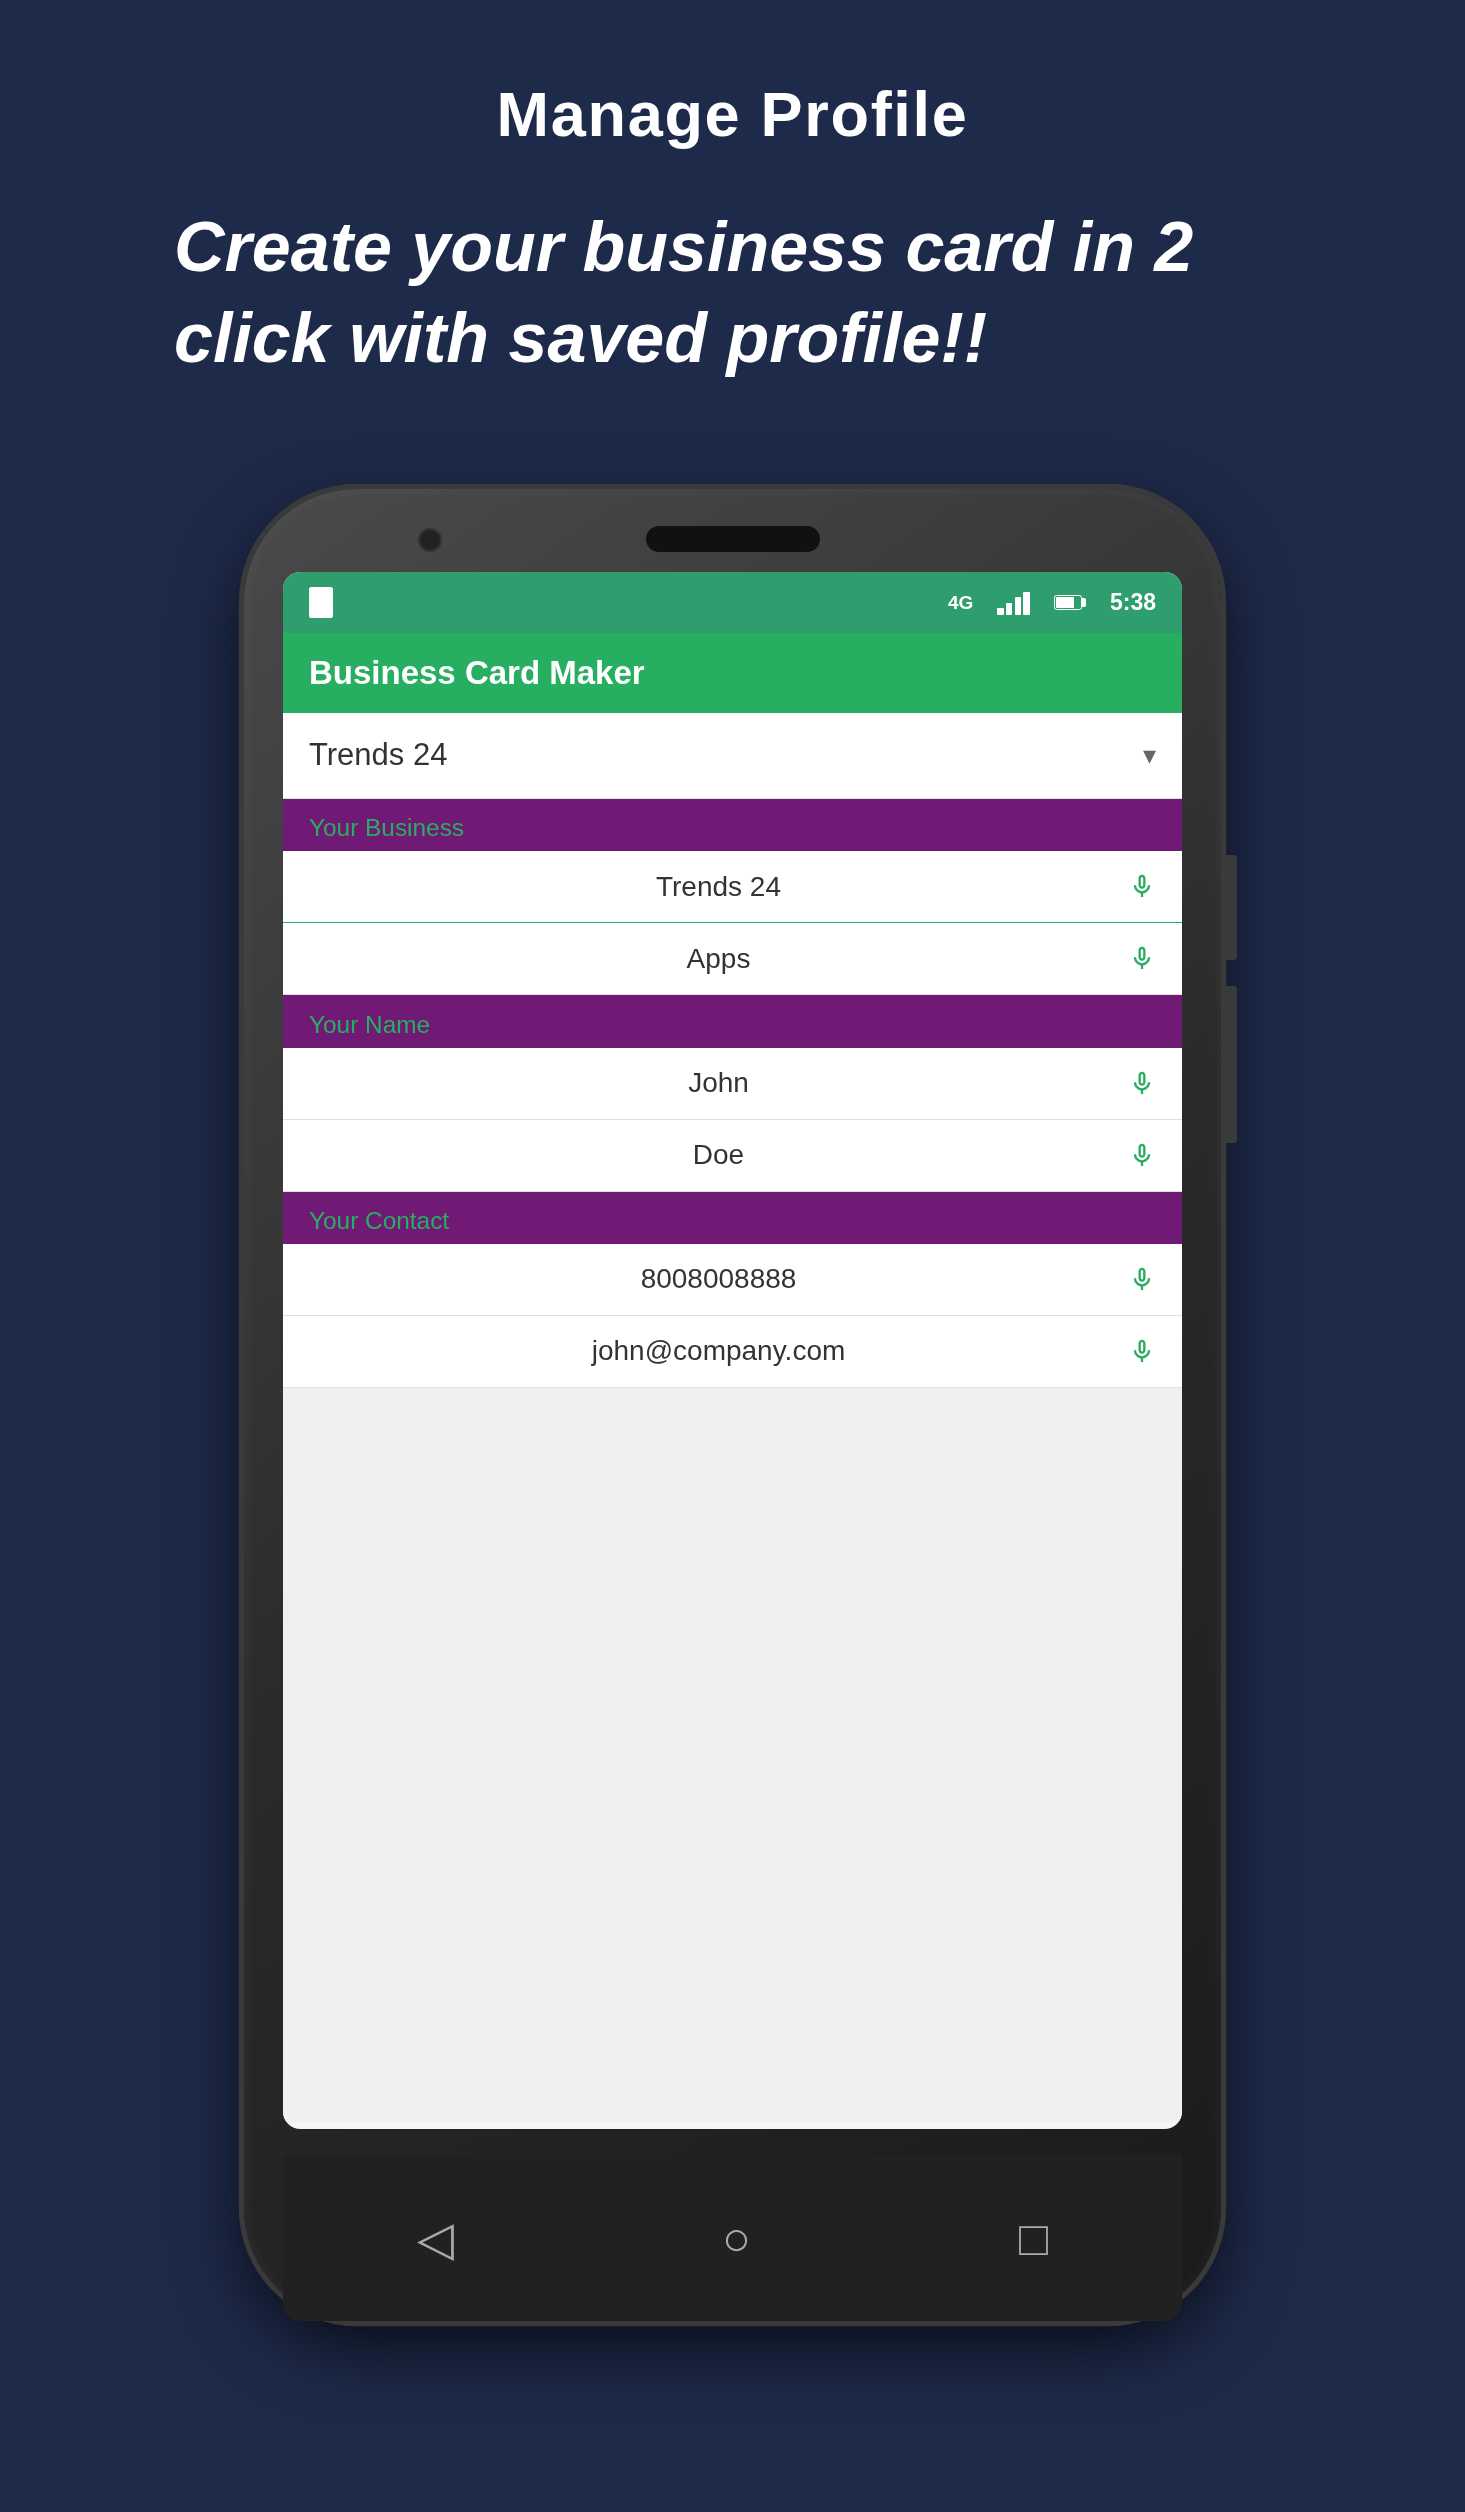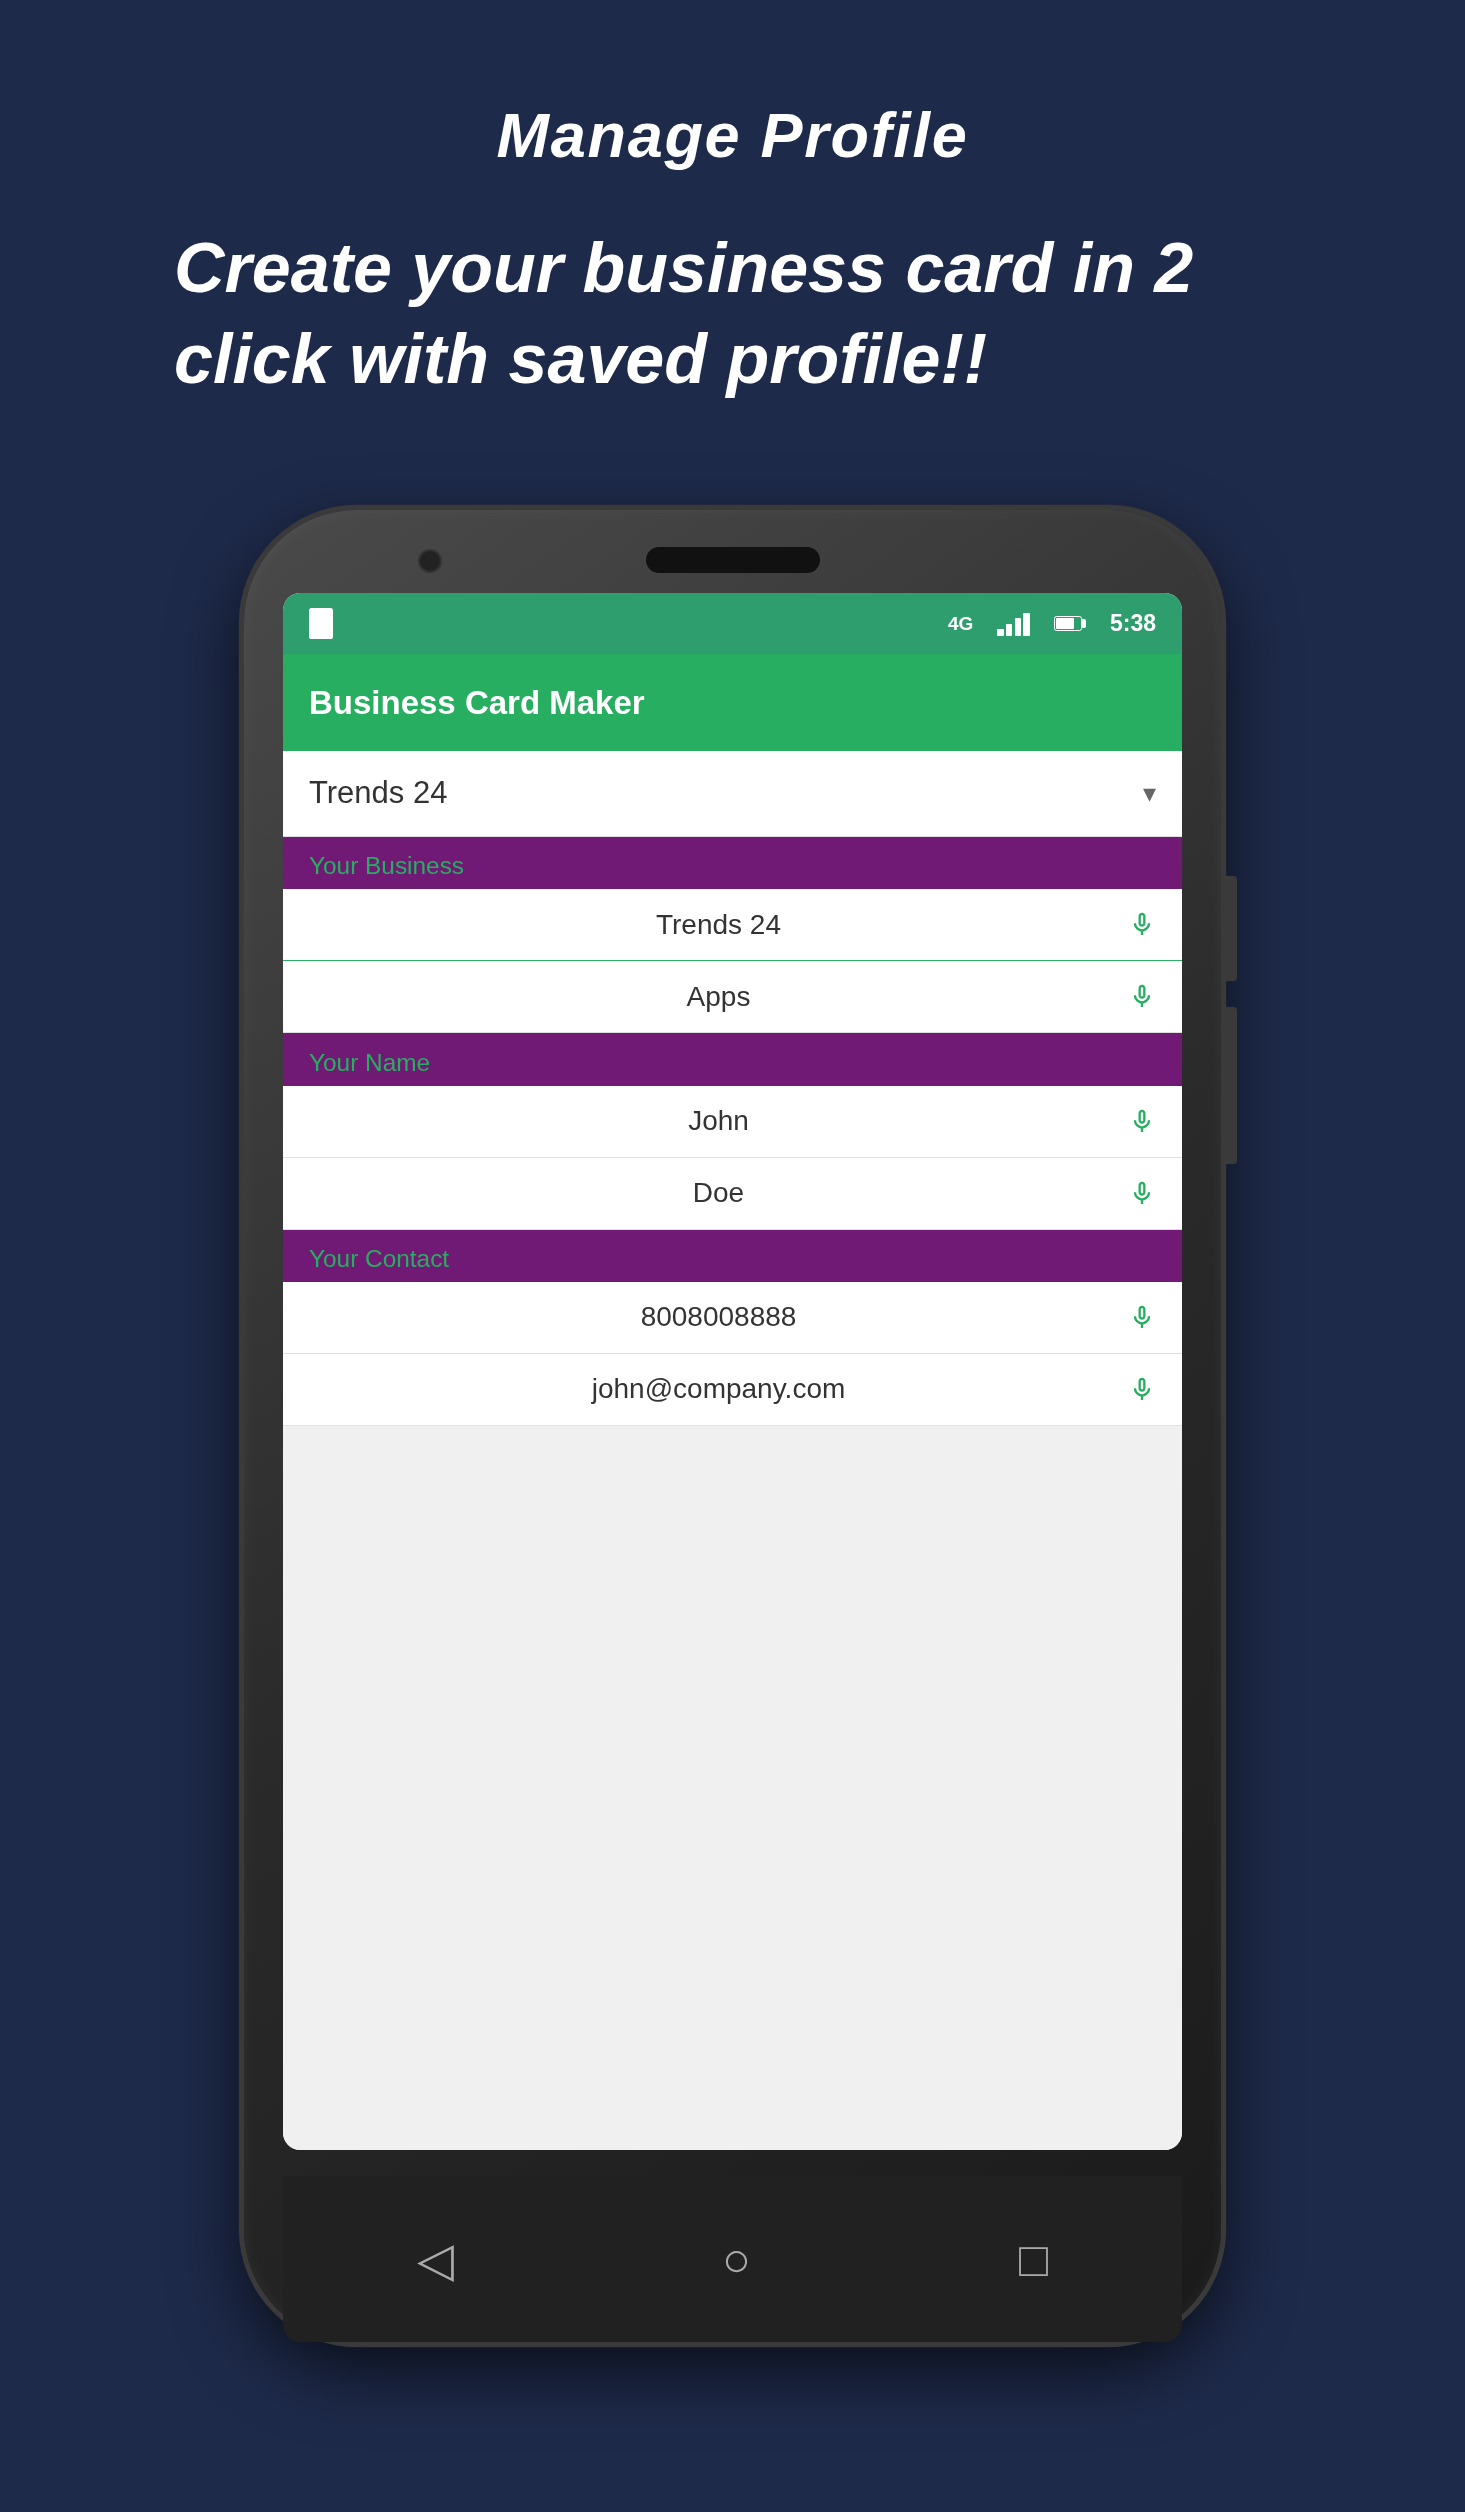--- a/index.html
+++ b/index.html
@@ -11,23 +11,22 @@
       display: flex;
       flex-direction: column;
       align-items: center;
       font-family: Arial, sans-serif;
       overflow: hidden;
     }
 
     .page-title {
       color: white;
       font-size: 63px;
-      font-style: italic;
       font-weight: bold;
-      margin-top: 99px;
+      margin-top: 78px;
       font-family: 'Comic Sans MS', cursive, sans-serif;
       letter-spacing: 1.7px;
     }
 
     .page-subtitle {
       color: white;
       font-size: 70px;
       font-style: italic;
       font-weight: bold;
       text-align: left;
@@ -205,21 +204,21 @@
 
     .battery-tip {
       width: 4.4px;
       height: 8.7px;
       background: white;
       border-radius: 0 1.7px 1.7px 0;
     }
 
     
     .app-header {
-      height: 97px;
+      height: 80px;
       background: #27ae60;
       display: flex;
       align-items: center;
       padding: 0 26px;
     }
 
     .app-title {
       color: white;
       font-size: 33px;
       font-weight: bold;

